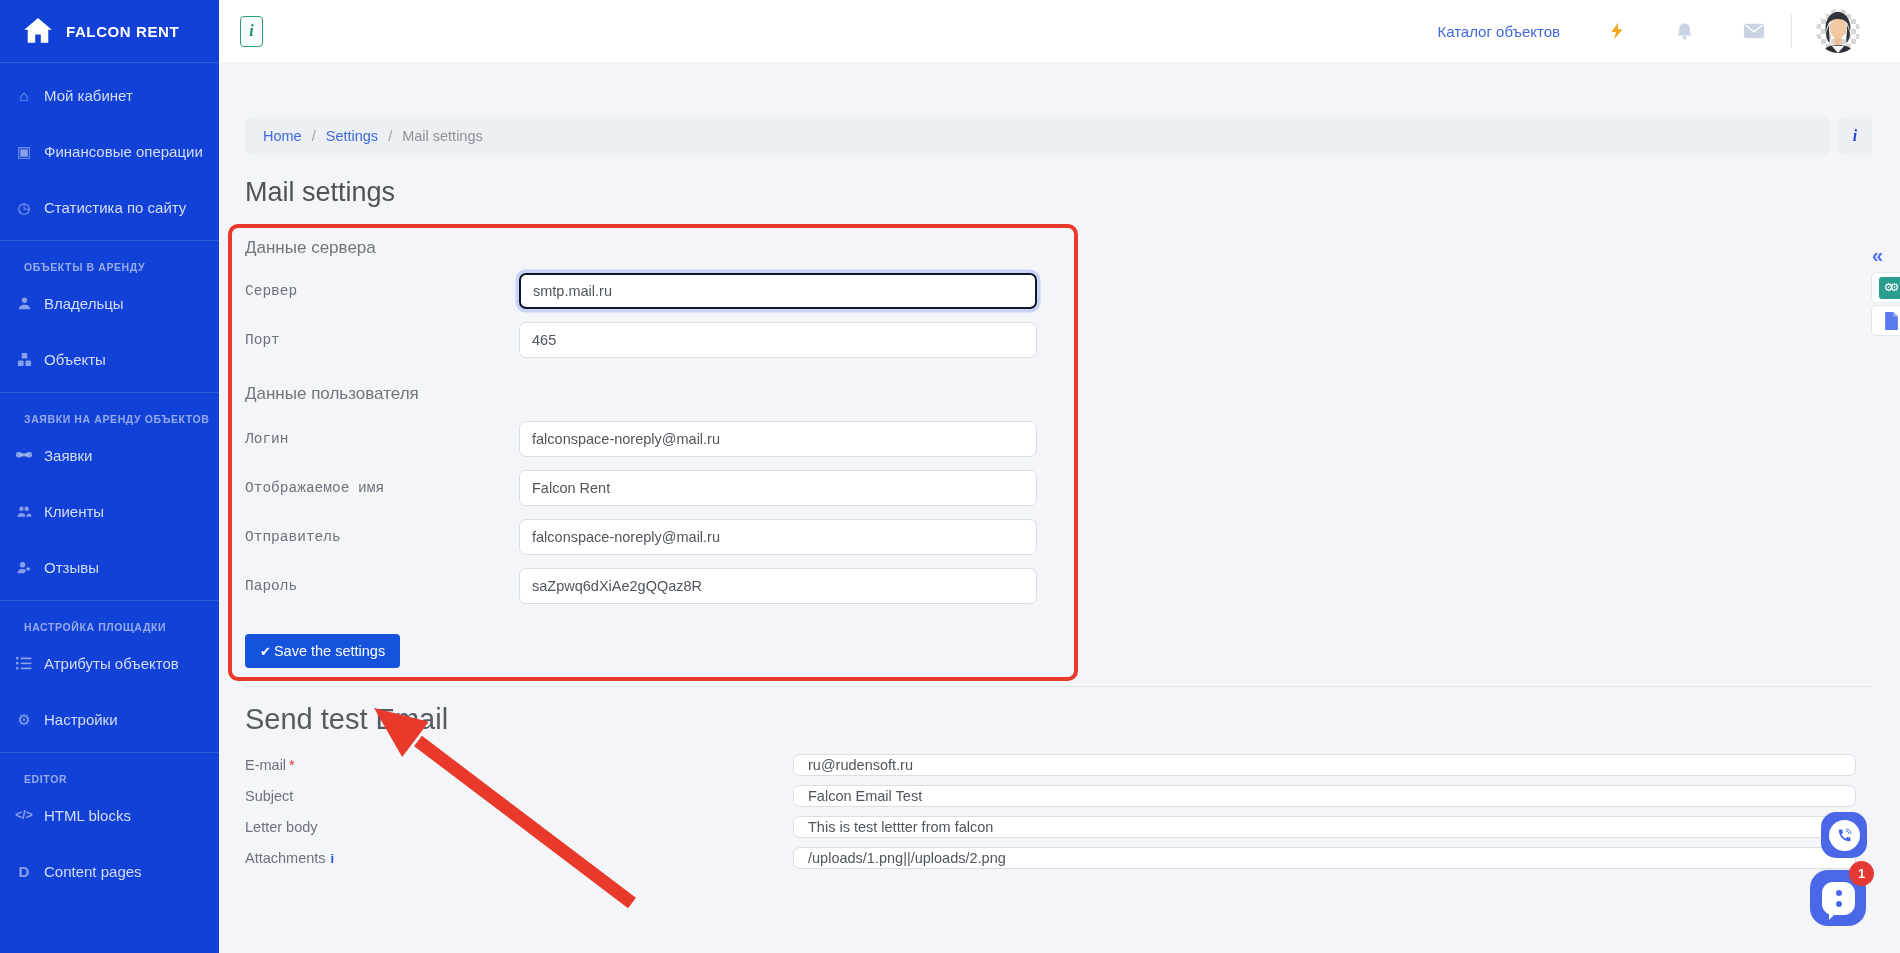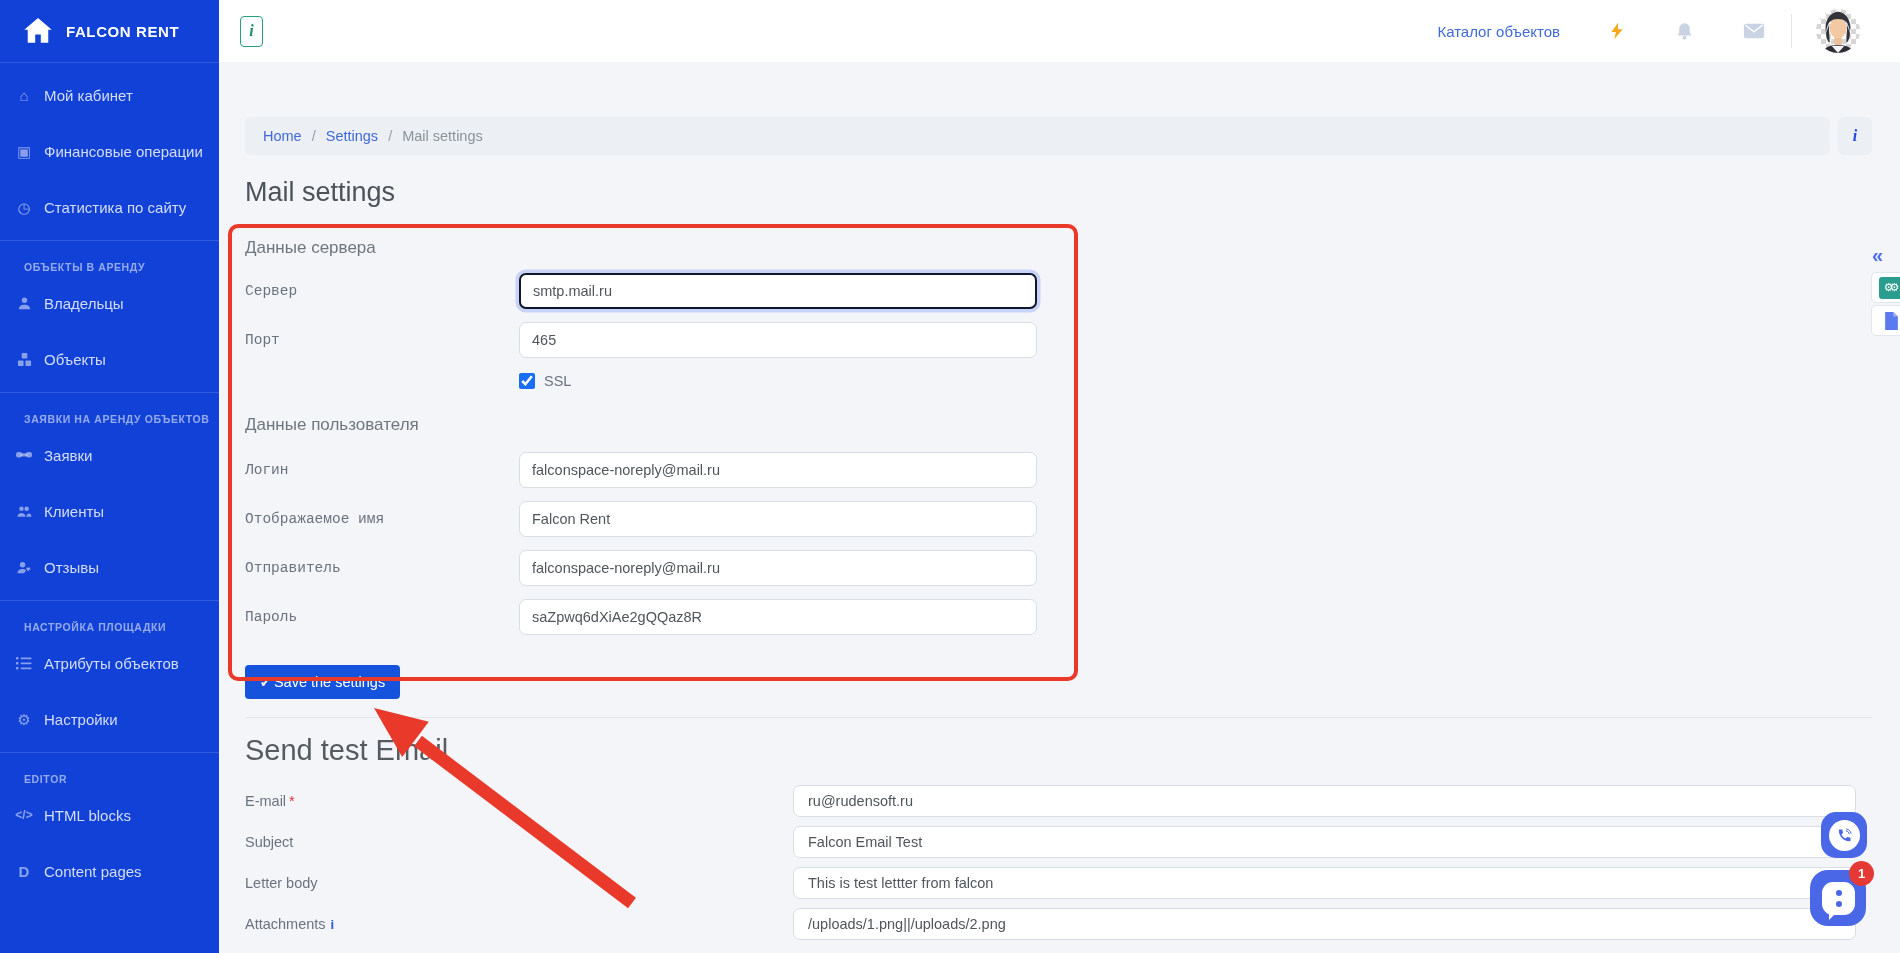--- a/index.html
+++ b/index.html
@@ -68,21 +68,21 @@
     font-family:"Liberation Sans", sans-serif; }
   .save-btn .chk { font-size:13px; }
 
   .hr2 { border:none; border-top:1px solid #e2e5ea; margin-top:18px; }
   .send-title { margin-top:16px; font-size:29px; font-weight:400; color:#565b61; }
 
   .frow2 { display:flex; align-items:center; margin-top:9px; }
   .frow2 label { width:548px; color:#6b7380; font-size:14.5px; }
   .frow2 .req { color:#e03131; margin-left:3px; }
   .frow2 .mini-info { color:#2457e6; font-weight:bold; font-size:13px; margin-left:5px; }
-  .inp2 { width:1063px; height:32px; border:1px solid #d9dee5; border-radius:7px; background:#fff;
+  .inp2 { width:1063px; height:22px; border:1px solid #d9dee5; border-radius:7px; background:#fff;
     font-size:14.5px; color:#50565c; padding:0 14px; font-family:"Liberation Sans", sans-serif; }
 
   
   .red-box { position:absolute; left:228px; top:224px; width:850px; height:457px;
     border:4px solid #e8392b; border-radius:10px; z-index:40; pointer-events:none; }
   .arrow-svg { position:absolute; left:0; top:0; z-index:41; pointer-events:none; }
 
   
   .collapse-chevron { position:absolute; left:1872px; top:244px; color:#4f6fe8; font-size:20px; font-weight:bold;
     z-index:20; cursor:pointer; }
@@ -288,24 +288,20 @@
       <div class="section-title">Данные сервера</div>
 
       <div class="frow" style="margin-top:15px;">
         <label>Сервер</label>
         <input class="inp focused" type="text" value="smtp.mail.ru" style="">
       </div>
       <div class="frow">
         <label>Порт</label>
         <input class="inp" type="text" value="465" style="">
       </div>
-      <div class="ssl-row">
-        <input type="checkbox" checked="" style="">
-        <span>SSL</span>
-      </div>
 
       <div class="section-title" style="margin-top:26px;">Данные пользователя</div>
 
       <div class="frow" style="margin-top:17px;">
         <label>Логин</label>
         <input class="inp" type="text" value="falconspace-noreply@mail.ru" style="">
       </div>
       <div class="frow">
         <label>Отображаемое имя</label>
         <input class="inp" type="text" value="Falcon Rent" style="">

